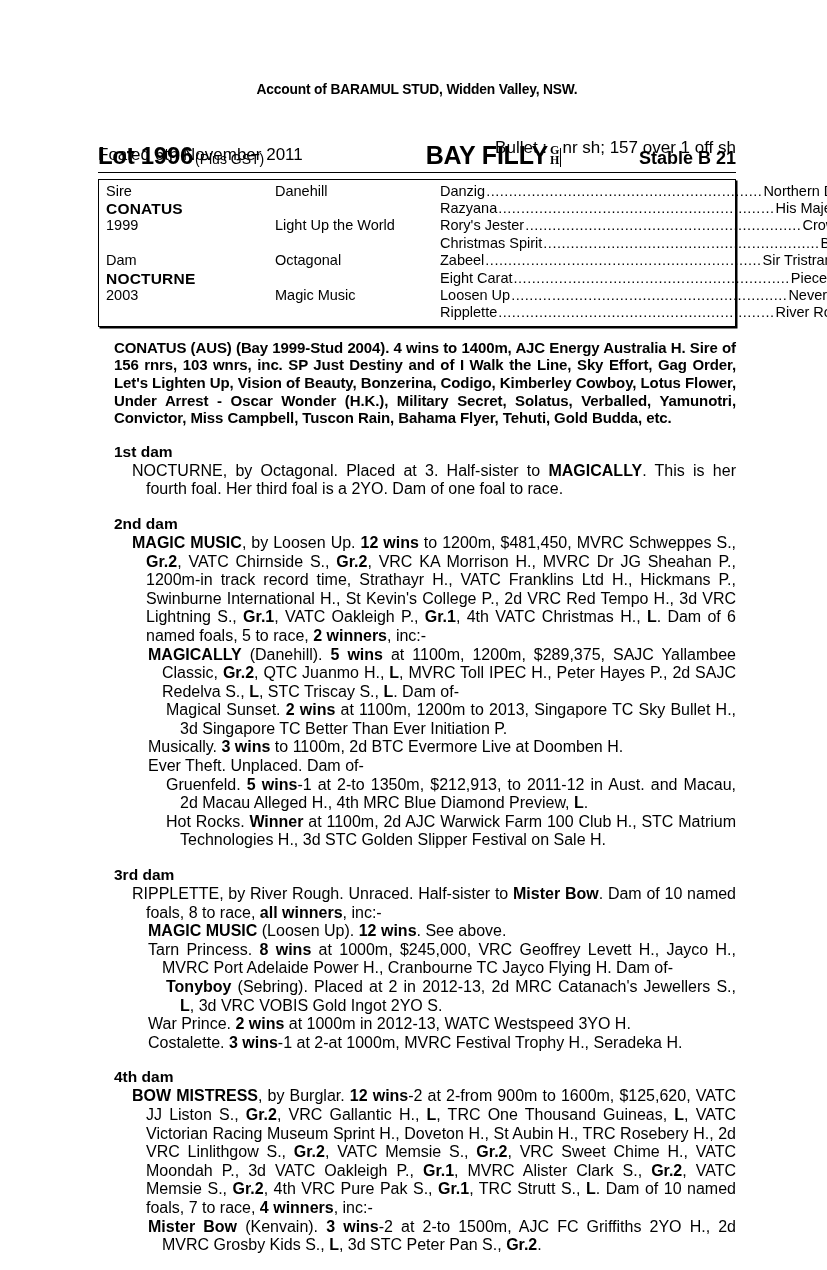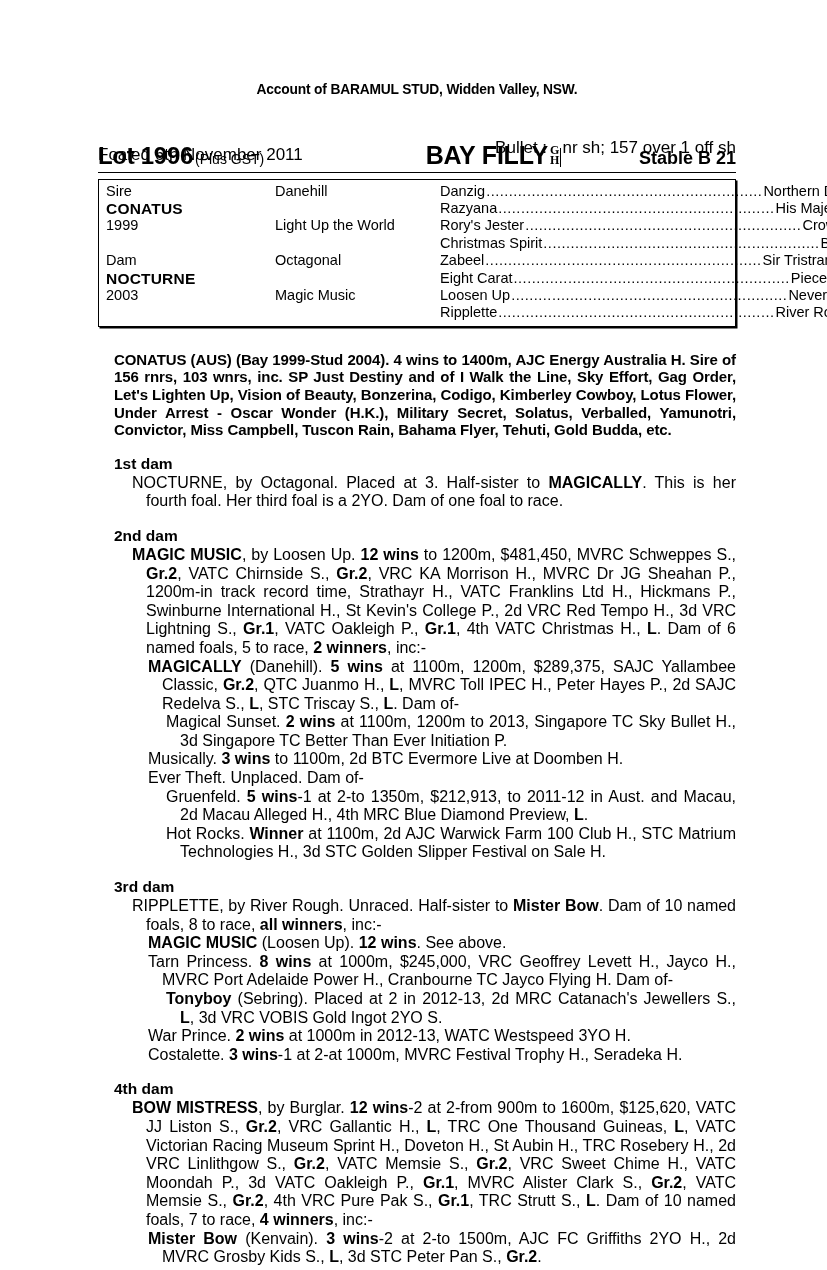--- a/index.html
+++ b/index.html
@@ -120,21 +120,21 @@
     margin-bottom: 6px;
   }
 
   
   .ped-table {
     border: 1.5px solid #000;
     box-shadow: 1.5px 1.5px 0 0 #000;
     width: 100%;
     box-sizing: border-box;
     padding: 3px 0 4px 0;
-    margin-bottom: 24px;
+    margin-bottom: 12px;
   }
   .ped-row {
     display: flex;
     font-size: 14.5px;
     line-height: 17.4px;
     height: 17.4px;
   }
   .ped-c1 { flex: 0 0 176px; padding-left: 7px; box-sizing: border-box; white-space: nowrap; }
   .ped-c2 { flex: 0 0 165px; white-space: nowrap; }
   .ped-c3 { flex: 1 1 auto; padding-right: 6px; }

